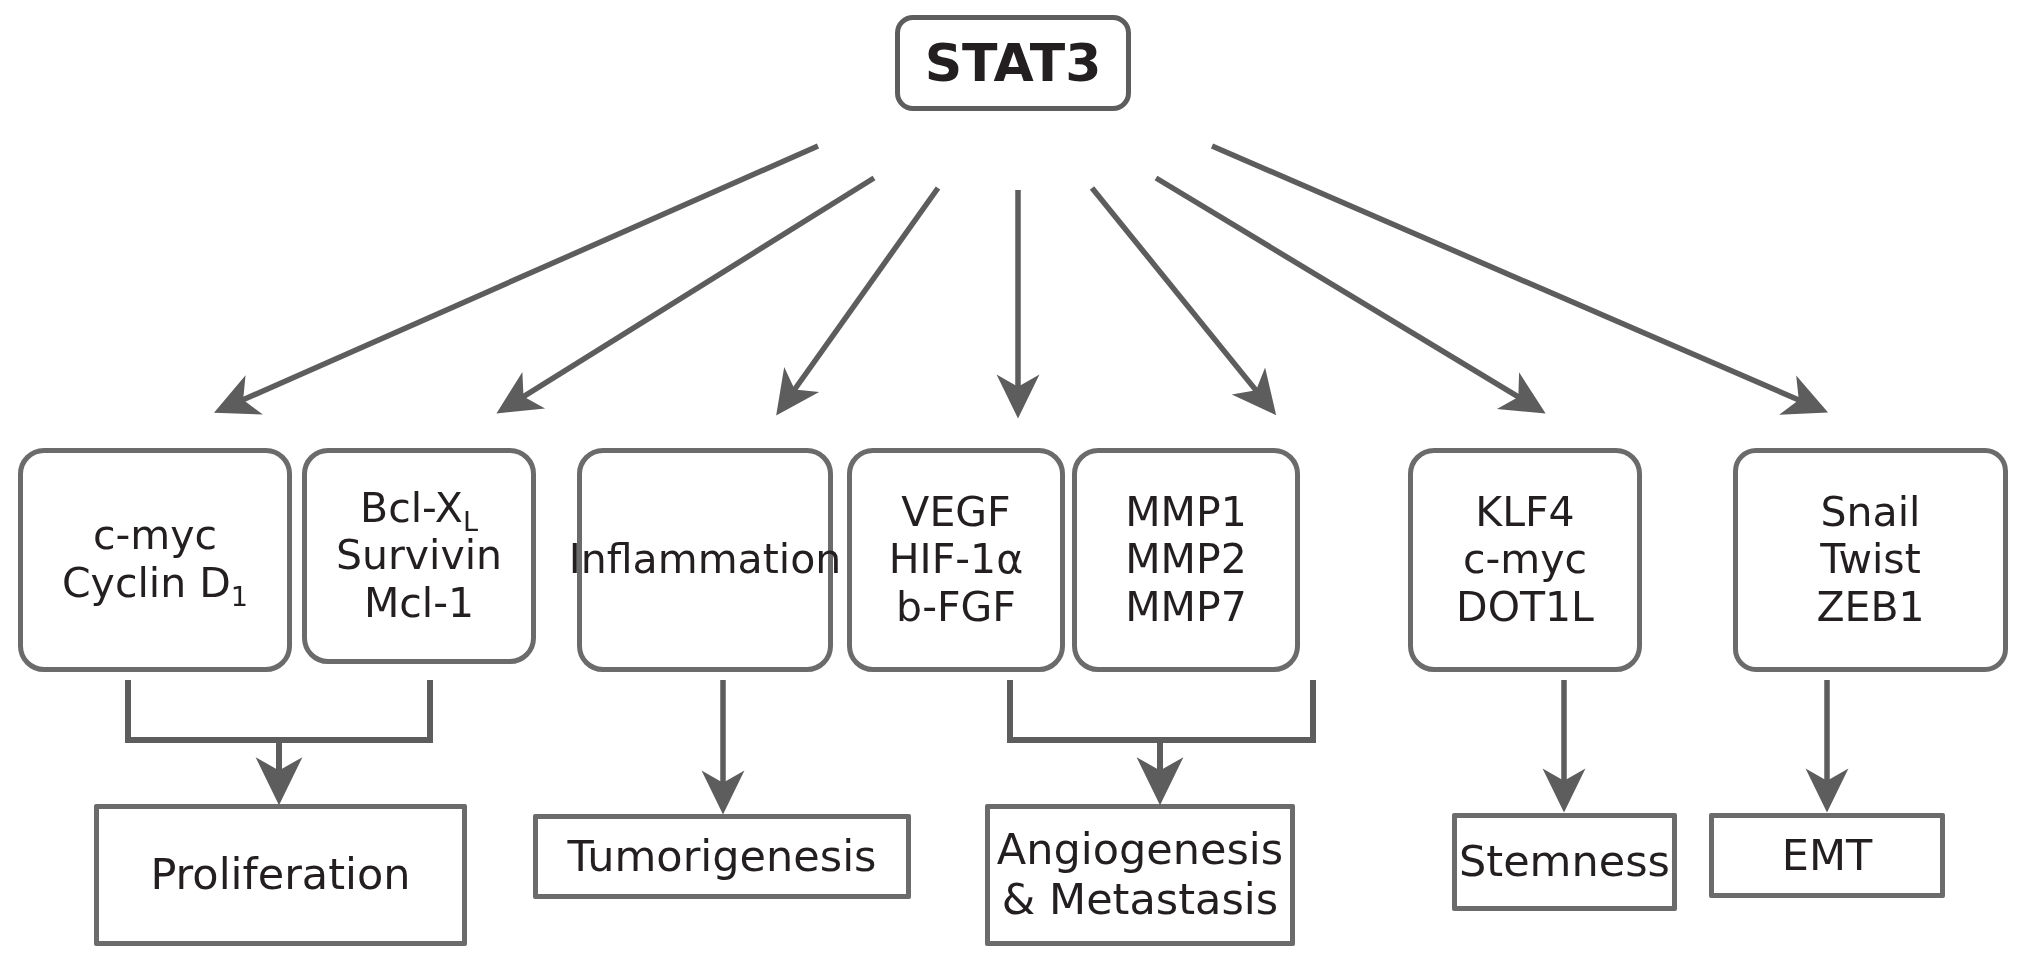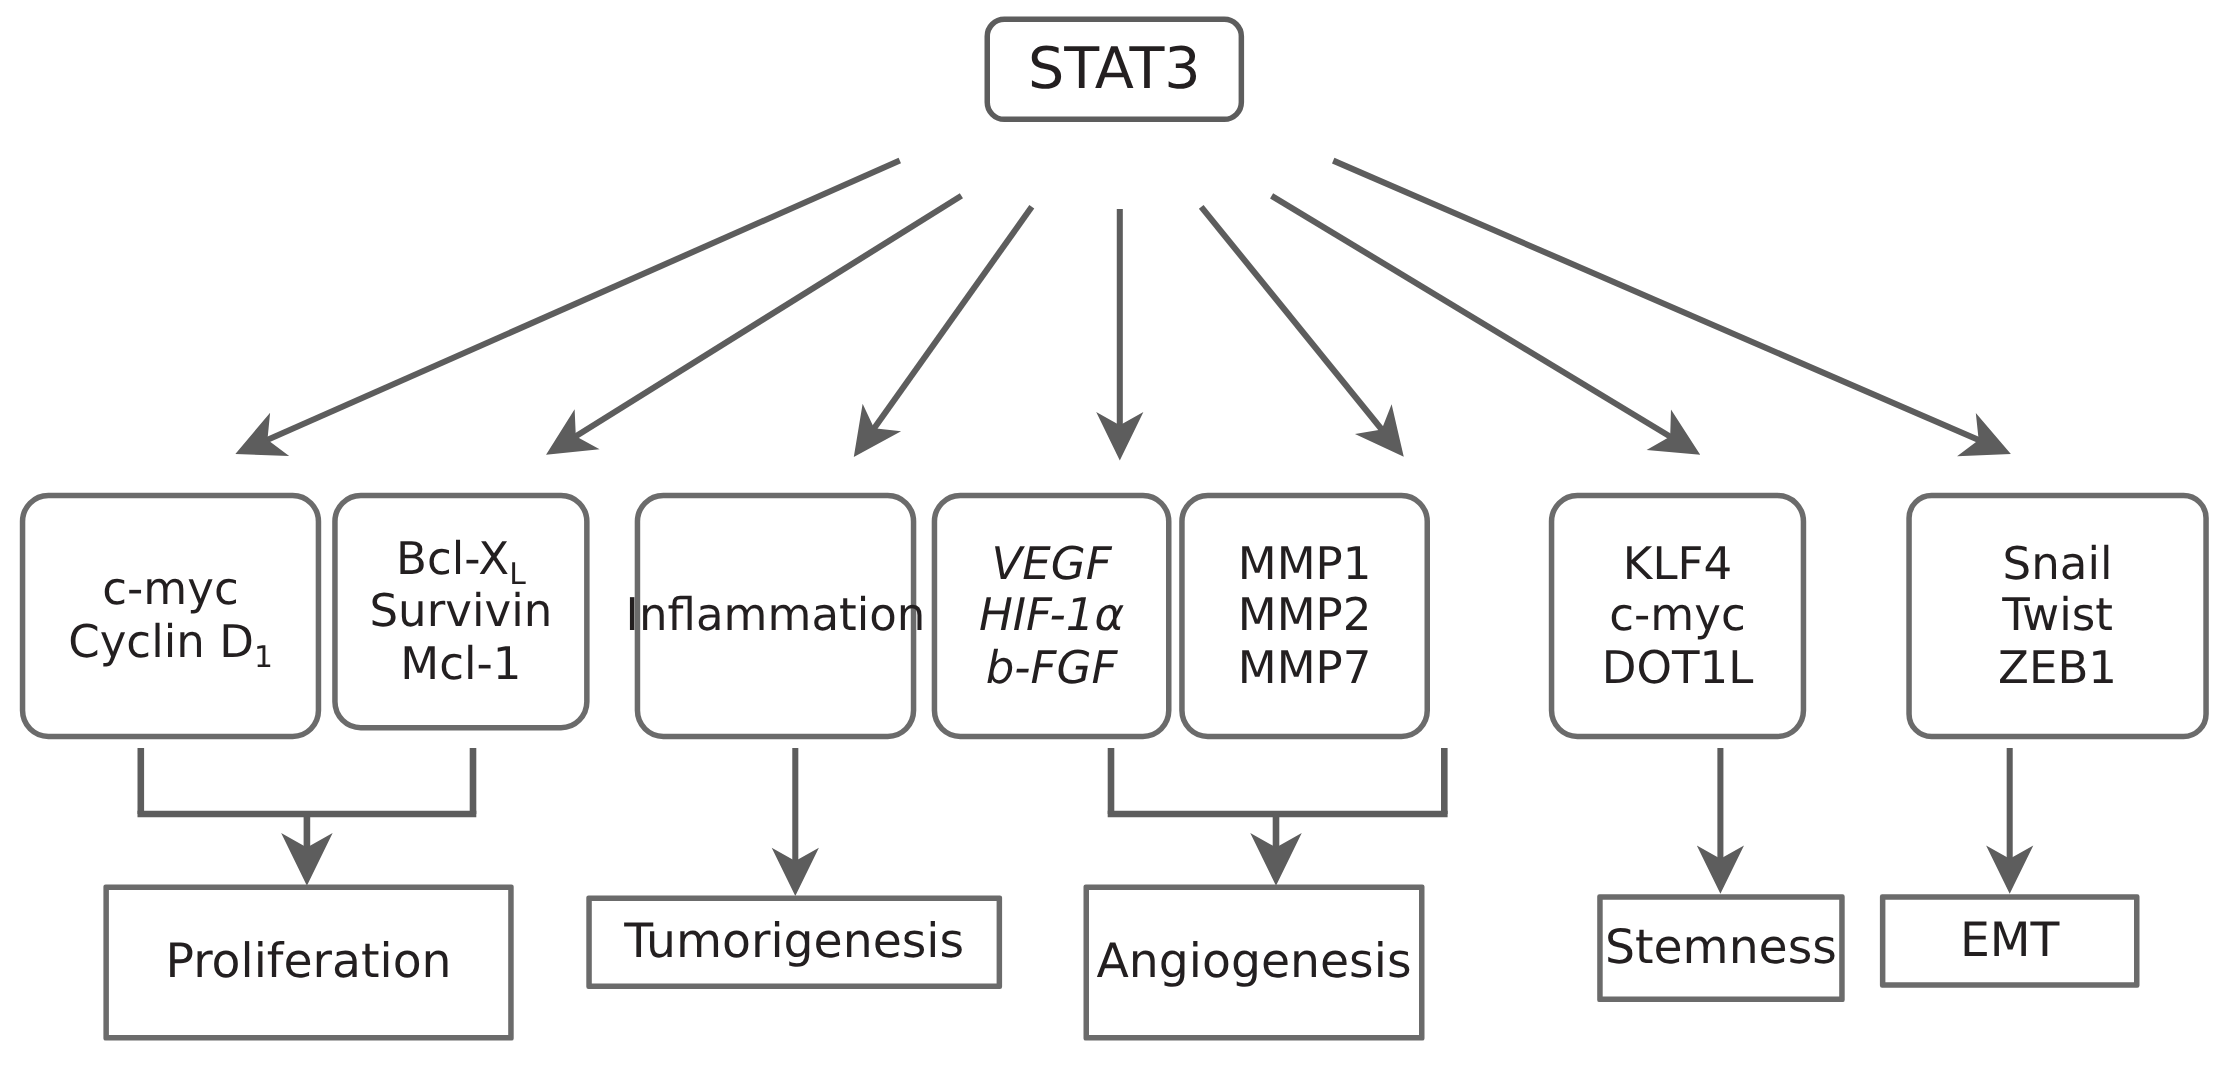--- a/index.html
+++ b/index.html
@@ -6,21 +6,21 @@
   body{width:2031px;height:972px;overflow:hidden;
        font-family:"DejaVu Sans","Liberation Sans",sans-serif;color:#231f20;}
   #stage{position:relative;width:2031px;height:972px;background:#fff;}
   svg.layer{position:absolute;left:0;top:0;width:2031px;height:972px;pointer-events:none;}
 
   .node{position:absolute;box-sizing:border-box;display:flex;align-items:center;
         justify-content:center;text-align:center;background:#ffffff;}
   .node .lines{display:block;line-height:1.16;}
 
   
-  .top-node{border:5px solid #5d5d5d;border-radius:18px;font-weight:normal;}
+  .top-node{border:5px solid #5d5d5d;border-radius:18px;font-weight:bold;}
 
   
   .r1{border:5px solid #6b6b6b;border-radius:26px;}
 
   
   .r2{border:5px solid #6b6b6b;border-radius:2px;}
 
   .sub{font-size:0.66em;vertical-align:sub;line-height:0;}
 </style>
 </head>
@@ -76,21 +76,21 @@
           <div>Bcl-X<span class="sub">L</span></div>
           <div>Survivin</div>
           <div>Mcl-1</div>
         </span>
       </div>
       <div class="node r1" style="left: 577px; top: 448px; width: 256px; height: 224px; font-size: 41px;">
         <span class="lines">
           <div>Inflammation</div>
         </span>
       </div>
-      <div class="node r1" style="left: 847px; top: 448px; width: 218px; height: 224px; font-size: 41px; font-style: italic;">
+      <div class="node r1" style="left: 847px; top: 448px; width: 218px; height: 224px; font-size: 41px;">
         <span class="lines">
           <div>VEGF</div>
           <div>HIF-1α</div>
           <div>b-FGF</div>
         </span>
       </div>
       <div class="node r1" style="left: 1072px; top: 448px; width: 228px; height: 224px; font-size: 41px;">
         <span class="lines">
           <div>MMP1</div>
           <div>MMP2</div>
@@ -120,20 +120,21 @@
         </span>
       </div>
       <div class="node r2" style="left: 533px; top: 814px; width: 378px; height: 85px; font-size: 43px;">
         <span class="lines">
           <div>Tumorigenesis</div>
         </span>
       </div>
       <div class="node r2" style="left: 985px; top: 804px; width: 310px; height: 142px; font-size: 43px;">
         <span class="lines">
           <div>Angiogenesis</div>
+          <div>&amp; Metastasis</div>
         </span>
       </div>
       <div class="node r2" style="left: 1452px; top: 813px; width: 225px; height: 98px; font-size: 43px; justify-content: center;">
         <span class="lines">
           <div>Stemness</div>
         </span>
       </div>
       <div class="node r2" style="left: 1709px; top: 813px; width: 236px; height: 85px; font-size: 43px;">
         <span class="lines">
           <div>EMT</div>

